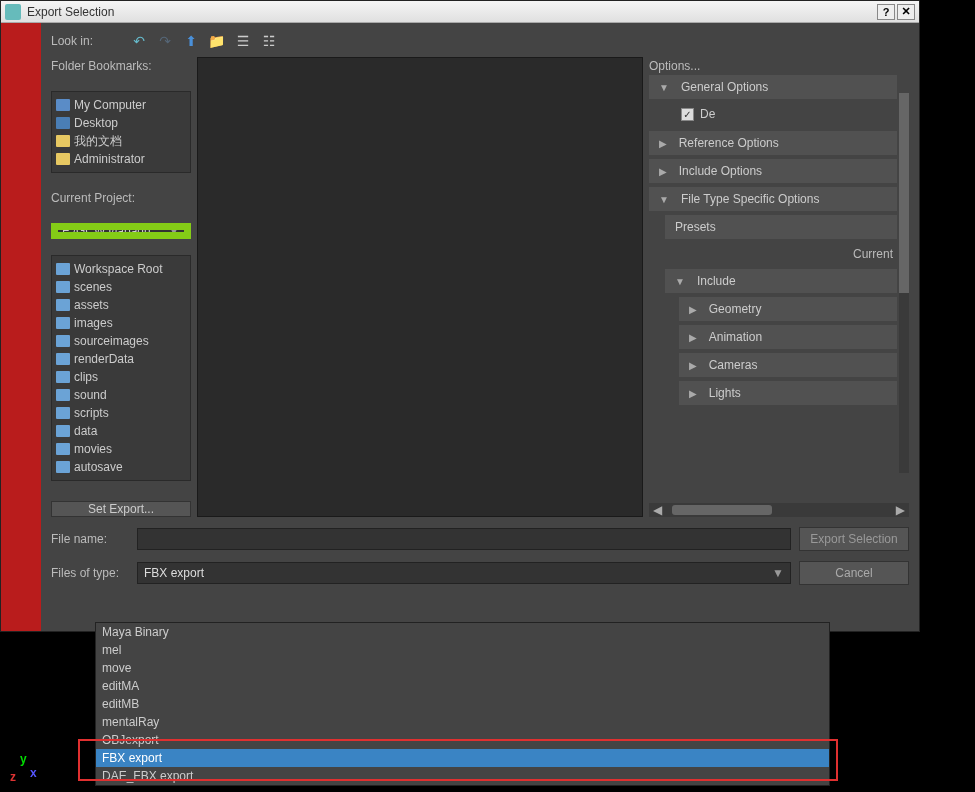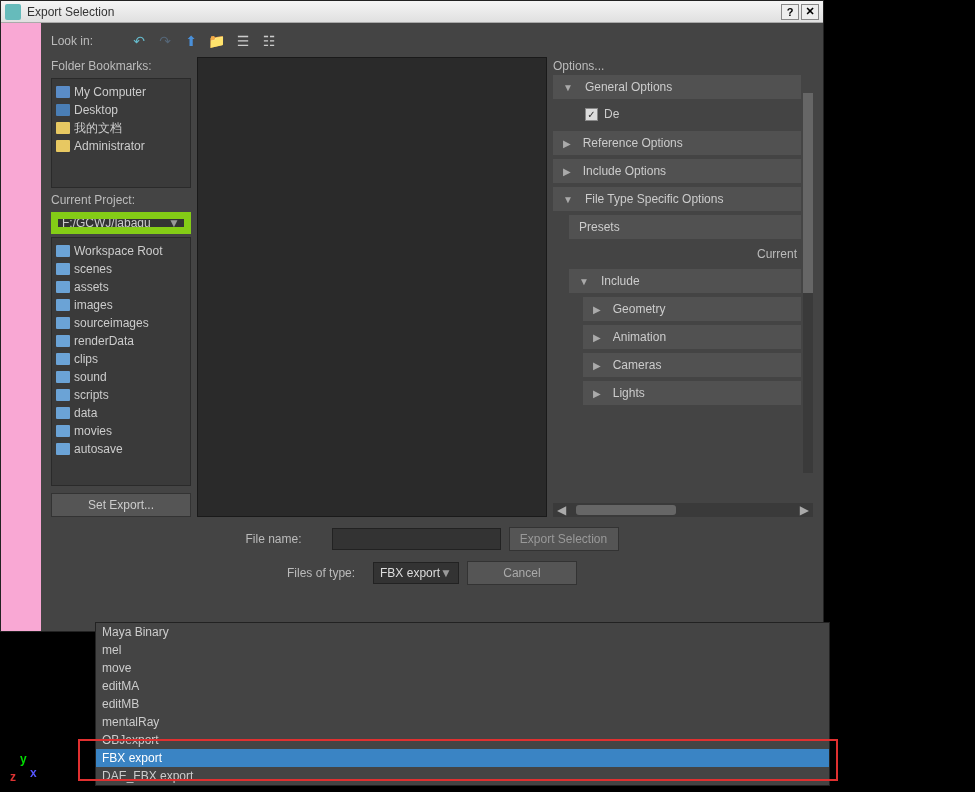--- a/index.html
+++ b/index.html
@@ -1,35 +1,35 @@
 <!DOCTYPE html>
 <html><head>
 <meta charset="utf-8">
 <style>
 * { box-sizing: border-box; margin: 0; padding: 0; font-family: Arial, sans-serif; font-size: 12px; }
 body { background: #000; width: 975px; height: 792px; position: relative; overflow: hidden; }
-.window { position: absolute; top: 0; left: 0; width: 824px; height: 632px; background: #f9a8d4; border: 1px solid #222; }
+.window { position: absolute; top: 0; left: 0; width: 920px; height: 632px; background: #b91c1c; border: 1px solid #222; }
 .titlebar { height: 22px; background: linear-gradient(#f5f5f5,#e0e0e0); border-bottom: 1px solid #aaa; display: flex; align-items: center; padding: 0 4px; }
 .titlebar .app-icon { width: 16px; height: 16px; background: #6bb; border-radius: 2px; margin-right: 6px; }
 .titlebar .title { color: #333; flex: 1; }
 .titlebar .ctrls { display: flex; gap: 2px; }
 .titlebar .ctrl { width: 18px; height: 16px; border: 1px solid #888; background: #eee; display: flex; align-items: center; justify-content: center; font-size: 11px; font-weight: bold; cursor: pointer; }
 .body { background: #444; color: #bbb; height: calc(100% - 22px); padding: 8px 10px; display: flex; flex-direction: column; gap: 6px; margin-left: 40px; }
 
 .lookin-row { display: flex; align-items: center; gap: 8px; }
 .lookin-row .lbl { width: 70px; color: #bbb; }
 .path-box { flex: 1; display: flex; align-items: center; background: #333; border: 1px solid #222; height: 24px; padding: 0 4px; }
 .path-box .folder-ico { width: 16px; height: 13px; background: #e7c862; border-radius: 1px; margin-right: 6px; }
 .path-box .path-text { color: #ddd; }
 .path-box .drop { margin-left: auto; width: 16px; height: 16px; background: #555; color: #ccc; display:flex; align-items:center; justify-content:center; }
 .nav-icons { display: flex; gap: 6px; }
 .nav-icons .nav-ico { width: 20px; height: 20px; display:flex; align-items:center;justify-content:center; cursor:pointer; font-size:14px; }
 
 .main-row { display: flex; gap: 6px; height: 460px; }
-.left-col { width: 140px; display: flex; flex-direction: column; gap: 3px; }
+.left-col { width: 140px; display: flex; flex-direction: column; gap: 16px; }
 .section-label { color: #bbb; line-height: 18px; }
 .panel { background: #3a3a3a; border: 1px solid #2a2a2a; padding: 4px; }
 .bm-list { height: 110px; }
 .bm-item { display:flex; align-items:center; gap:4px; color:#ccc; line-height:18px; cursor:pointer; }
 .bm-item .ico { width:14px; height:12px; background:#e7c862; border-radius:1px; }
 .bm-item .ico.comp { background:#5a8cc7; }
 .bm-item .ico.desk { background:#4a7eb5; }
 .proj-sel { height:22px; background:#333; border:7px solid #84cc16; display:flex; align-items:center; padding:0 4px; color:#ccc; overflow:hidden; white-space:nowrap; }
 .proj-sel .arr { margin-left:auto; color:#999; }
 .proj-list { flex:1; }
@@ -49,21 +49,21 @@
 .opt-header { background:#515151; height:24px; display:flex; align-items:center; padding:0 10px; color:#ccc; margin-bottom:4px; cursor:pointer; }
 .opt-header .arrow { margin-right:12px; color:#aaa; font-size:10px; }
 .opt-header.sub { margin-left:16px; width:calc(100% - 16px); }
 .opt-header.sub2 { margin-left:30px; width:calc(100% - 30px); }
 .opt-body { padding:4px 0 10px 32px; }
 .chk { display:flex; align-items:center; gap:6px; color:#ccc; }
 .chk .box { width:13px; height:13px; background:#ddd; border:1px solid #888; display:flex;align-items:center;justify-content:center;font-size:10px;color:#333; }
 .presets-row { padding:4px 0 8px 32px; color:#bbb; display:flex; }
 .presets-row .right-text { margin-left:auto; margin-right:4px; }
 
-.bottom-rows { display:flex; flex-direction:column; gap:10px; margin-top:4px;align-items:center; }
+.bottom-rows { display:flex; flex-direction:column; gap:10px; margin-top:4px; }
 .brow { display:flex; align-items:center; gap:8px; }
 .brow .lbl { width:78px; color:#bbb; }
 .brow .input { flex:1; height:22px; background:#333; border:1px solid #222; color:#ddd; padding:0 6px; }
 .brow .btn { width:110px; height:24px; background:#555; border:1px solid #333; color:#aaa; display:flex; align-items:center; justify-content:center; cursor:pointer; }
 .brow .btn.primary { color:#999; }
 .dd-box { flex:1; height:22px; background:#333; border:1px solid #222; color:#ddd; display:flex; align-items:center; padding:0 6px; position:relative; }
 .dd-box .arr { margin-left:auto; color:#999; }
 
 .dropdown { position:absolute; left:95px; top:622px; width:735px; background:#444; border:1px solid #222; }
 .dd-item { height:18px; display:flex; align-items:center; padding:0 6px; color:#ccc; cursor:pointer; }

